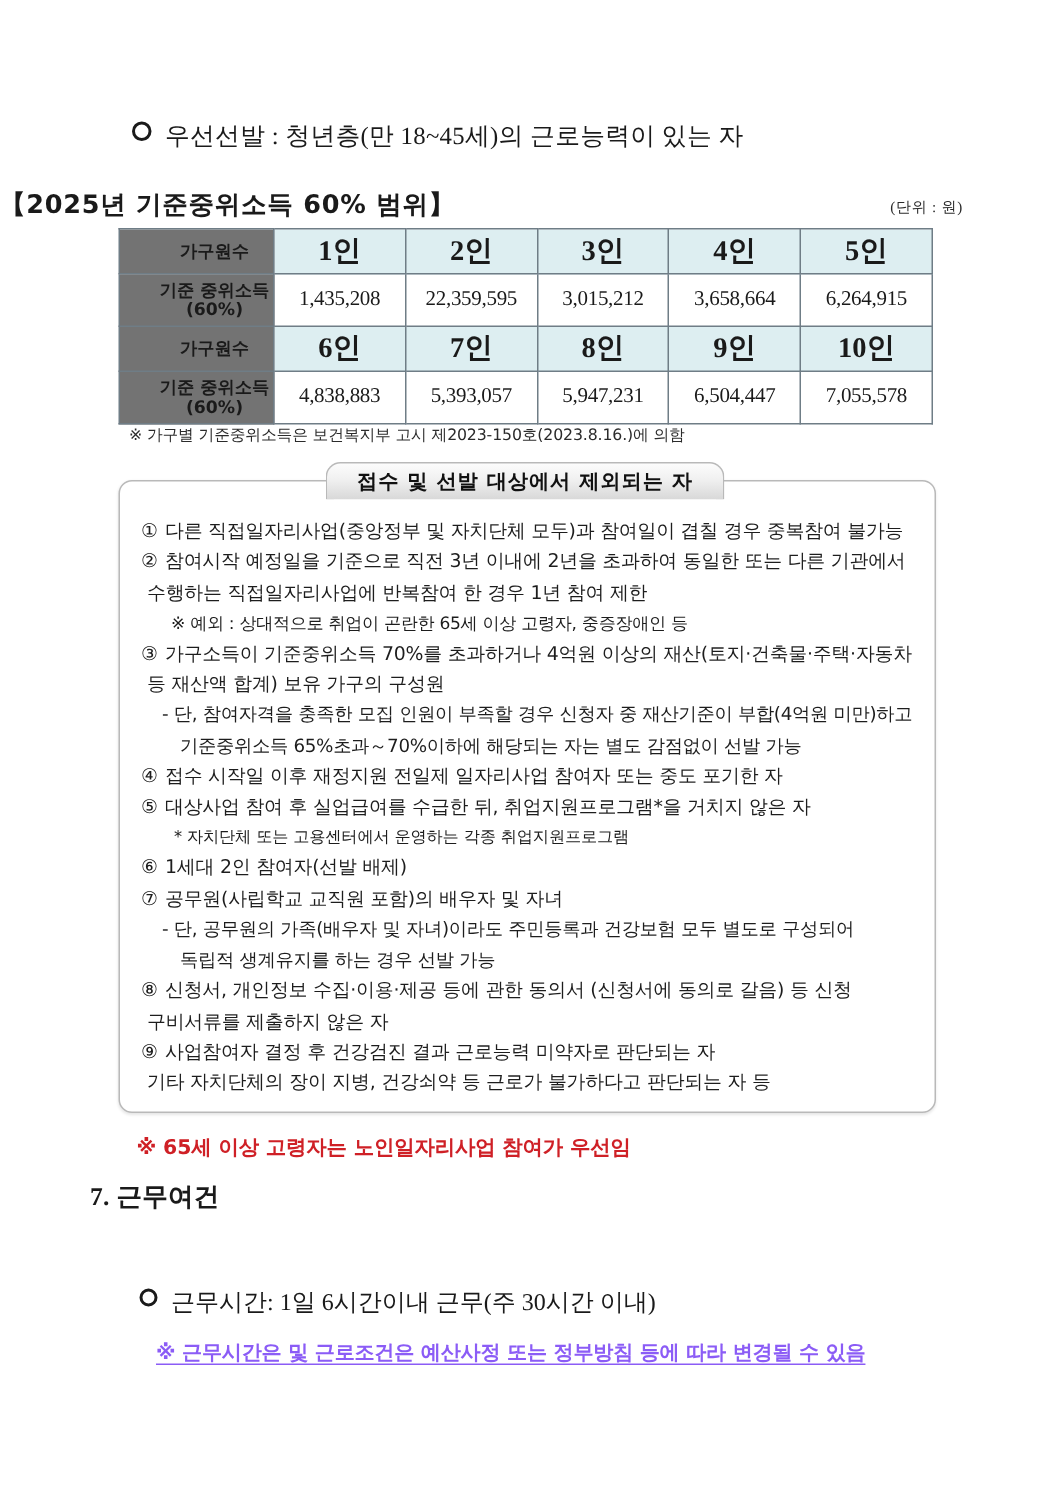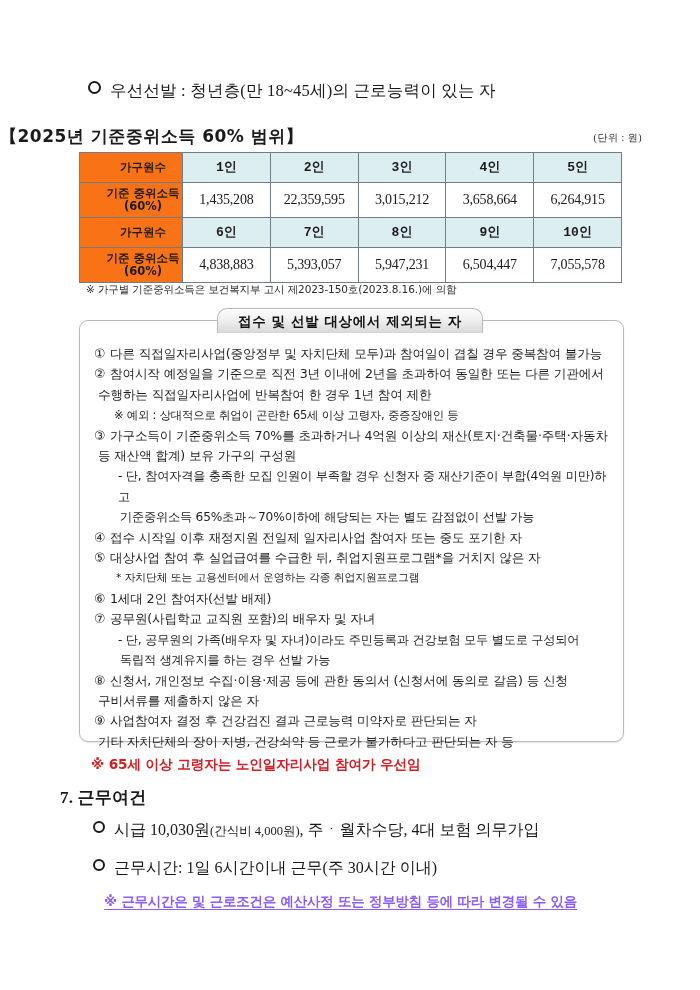--- a/index.html
+++ b/index.html
@@ -77,25 +77,25 @@
     text-align: center;
     vertical-align: middle;
     font-size: 13.5px;
     padding: 0;
     height: 29px;
     line-height: 1.05;
   }
   .income-table td.hdr {
     background: #ddeef1;
     font-weight: bold;
-    font-family: Liberation Mono, monospace;
-    font-size: 13px;
+    font-family: Liberation Serif, serif;
+    font-size: 19px;
   }
   .income-table td.rowlabel {
-    background: #f97316;
+    background: #737373;
     font-weight: bold;
     font-family: "DejaVu Sans", "Liberation Sans", sans-serif;
     font-size: 11.5px;
     line-height: 1.12;
     padding-left: 24px;
   }
   .income-table td.val {
     font-family: "Liberation Serif", "DejaVu Serif", serif;
     font-size: 14px;
     letter-spacing: -0.2px;
@@ -172,21 +172,21 @@
   .excl-list .txt { flex: 1; }
   .excl-list .cont {
     margin-left: 4px;
   }
   .excl-list .sub {
     margin-left: 20px;
     font-size: 11.4px;
     letter-spacing: -0.2px;
   }
   .excl-list .sub2 {
-    margin-left: 24px;
+    margin-left: 14px;
     font-size: 12.2px;
     letter-spacing: -0.2px;
   }
   .excl-list .sub2-cont {
     margin-left: 26px;
     font-size: 12.2px;
     letter-spacing: -0.2px;
   }
   .excl-list .star {
     margin-left: 22px;
@@ -368,23 +368,20 @@
       <div class="cont">기타 자치단체의 장이 지병, 건강쇠약 등 근로가 불가하다고 판단되는 자 등</div>
     </div>
 
   <div class="red-notice">※ 65세 이상 고령자는 노인일자리사업 참여가 우선임</div>
 
   <div class="sec-head">
     <span>7.</span>
     <span>근무여건</span>
   </div>
 
-  <div class="work-line1">
-    <span class="bullet-circle-sm"></span><span>시급 10,030원</span><span class="paren-sm">(간식비 4,000원)</span><span>, 주ㆍ월차수당, 4대 보험 의무가입</span>
-  </div>
 
   <div class="work-line2">
     <span class="bullet-circle-sm"></span><span>근무시간:</span>&nbsp;<span>1일 6시간이내 근무(주 30시간 이내)</span>
   </div>
 
   <div class="blue-notice">※ 근무시간은 및 근로조건은 예산사정 또는 정부방침 등에 따라 변경될 수 있음</div>
 
 </div>
 
 </body></html>

